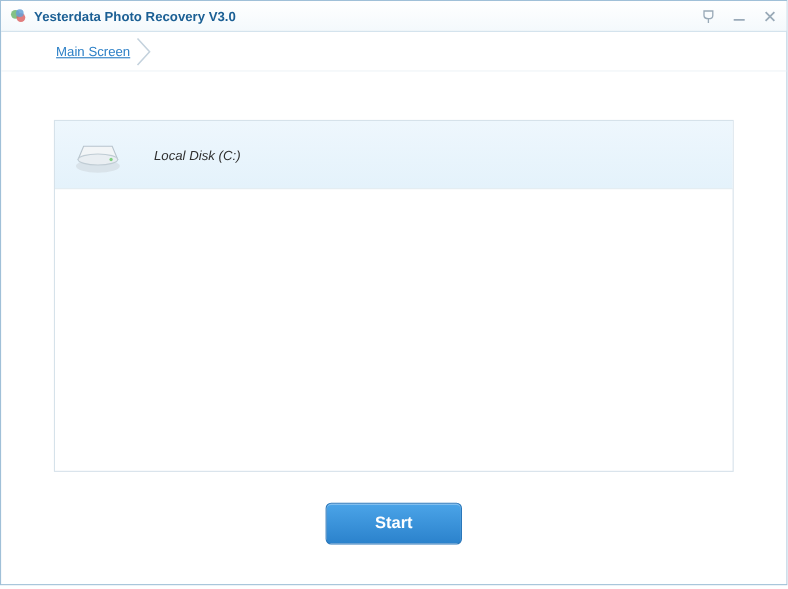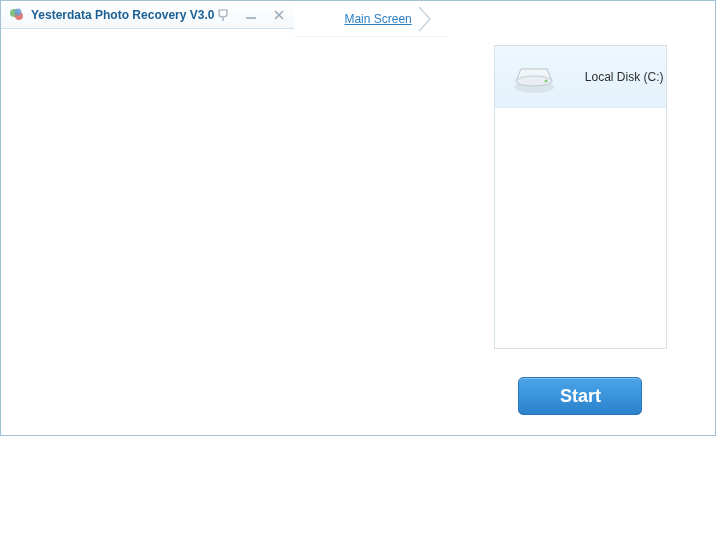--- a/index.html
+++ b/index.html
@@ -6,25 +6,25 @@
 body {
   font-family: Tahoma, Verdana, Arial, sans-serif;
   font-size: 12px;
   background: #fff;
   width: 716px;
   height: 535px;
   overflow: hidden;
 }
 .window {
   width: 716px;
-  height: 436px;
+  height: 532px;
   border: 1px solid #a0c0d8;
   background: #fff;
   display: flex;
-  flex-direction: row;
+  flex-direction: column;
 }
 .titlebar {
   height: 28px;
   background: linear-gradient(#ffffff, #f4f9fc);
   border-bottom: 1px solid #d0e0ec;
   display: flex;
   align-items: center;
   padding: 0 6px 0 8px;
 }
 .app-icon {
@@ -83,20 +83,21 @@
 .content {
   flex: 1;
   padding: 44px 48px 20px 48px;
   display: flex;
   flex-direction: column;
 }
 .disk-list {
   border: 1px solid #d6e2ea;
   background: #fff;
   height: 320px;
+  font-style: italic;
 }
 .disk-row {
   height: 62px;
   border-bottom: 1px solid #e2ebf1;
   display: flex;
   align-items: center;
   padding-left: 16px;
   cursor: pointer;
 }
 .disk-row.selected {
@@ -116,21 +117,21 @@
   justify-content: center;
   margin-top: 28px;
 }
 .start-btn {
   width: 124px;
   height: 38px;
   background: linear-gradient(#4ba4e8, #2b82cc);
   border: 1px solid #2a77ba;
   border-radius: 5px;
   color: #fff;
-  font-size: 18px;
+  font-size: 15px;
   font-weight: bold;
   cursor: pointer;
   text-align: center;
   line-height: 36px;
   box-shadow: inset 0 1px 0 rgba(255,255,255,0.3);
 }
 </style>
 </head>
 <body>
 

